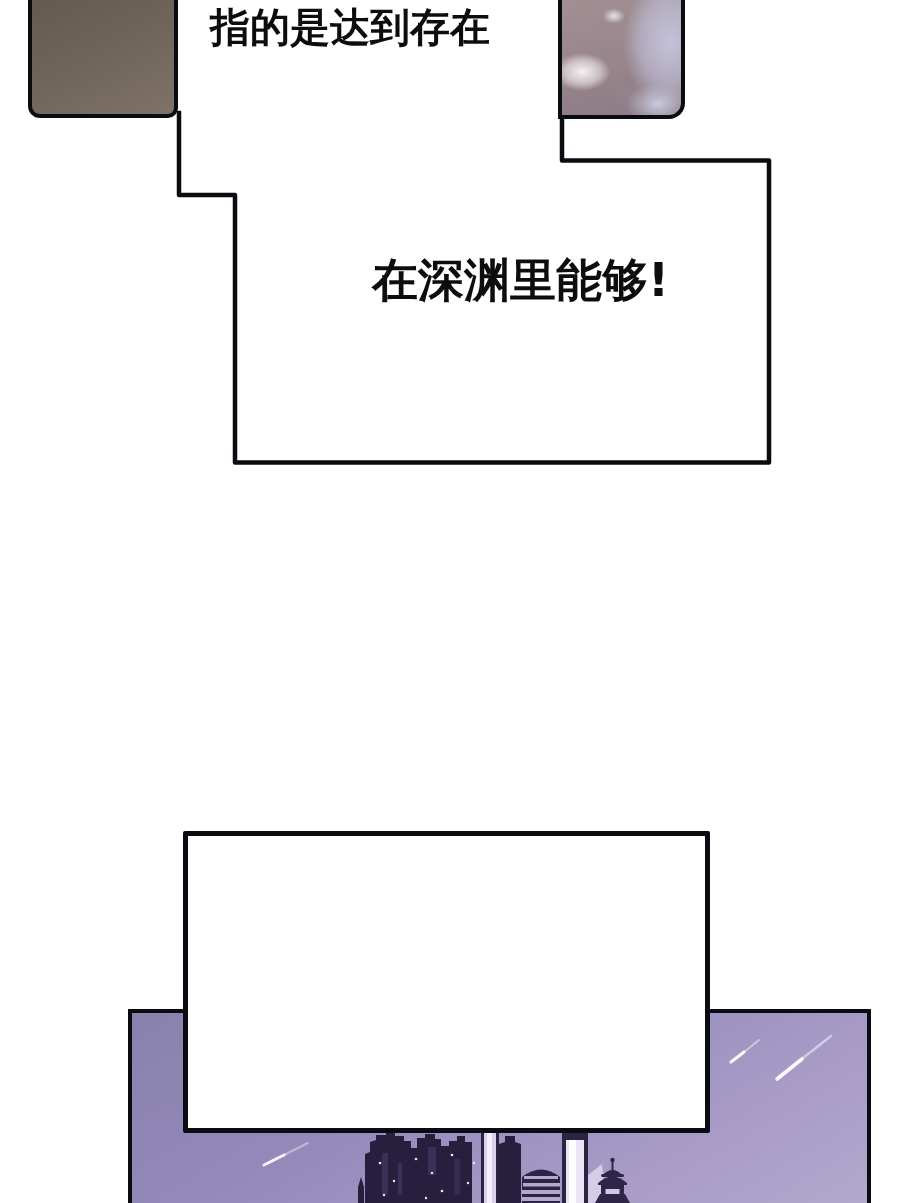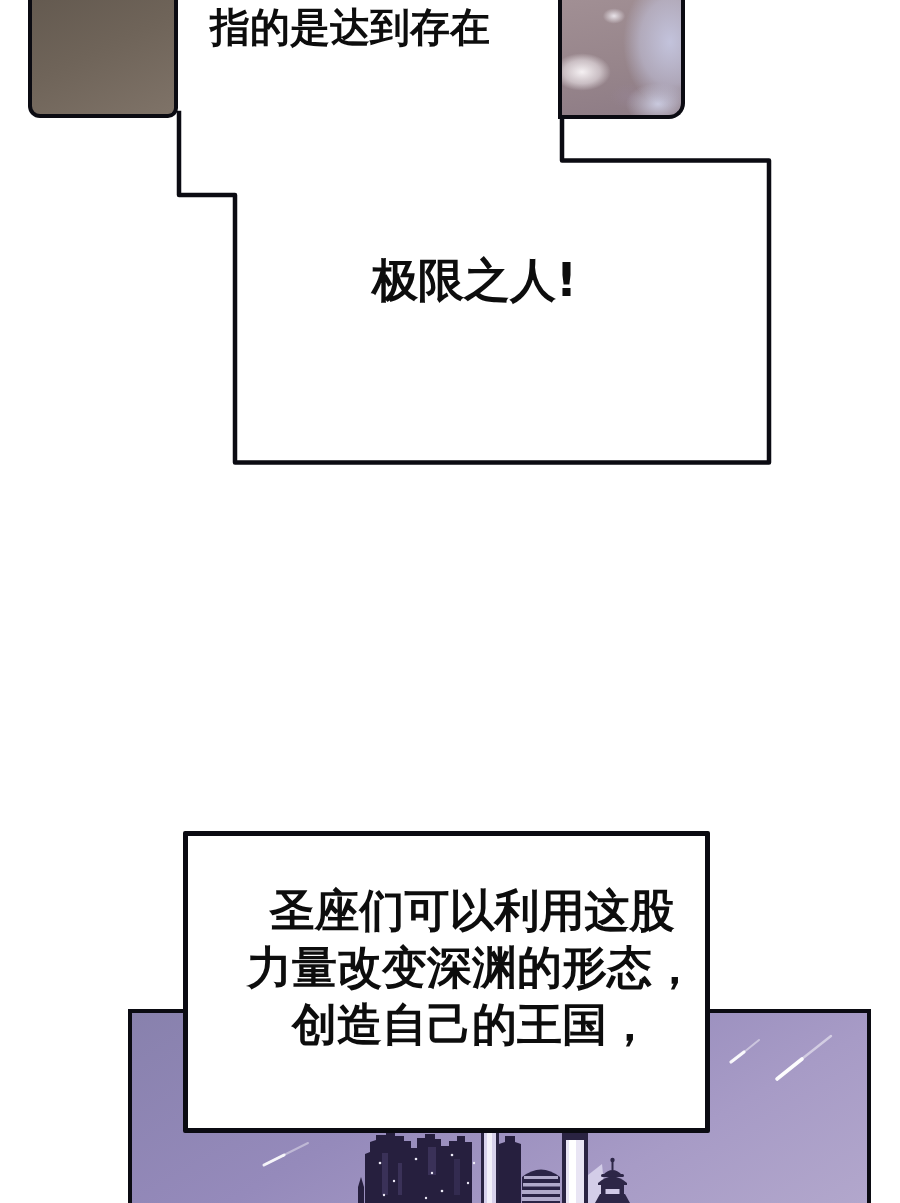--- a/index.html
+++ b/index.html
@@ -1,19 +1,18 @@
 <!DOCTYPE html>
 <html><head>
 <meta charset="utf-8">
 <style>
   html,body{margin:0;padding:0;background:#ffffff;}
   .page{
     position:relative;width:900px;height:1203px;overflow:hidden;background:#ffffff;
     font-family:"DejaVu Sans","Liberation Sans",sans-serif;
-    text-align:center;
   }
   
   .panel-brown{
     position:absolute;left:28px;top:0;width:150px;height:118px;
     box-sizing:border-box;border:4px solid #0b0b12;border-top:none;
     border-radius:0 0 10px 12px;
     background:linear-gradient(155deg,#645a50 0%,#6f6459 45%,#7f7368 100%);
     z-index:2;
   }
   
@@ -65,21 +64,21 @@
 
   <svg class="outline" width="900" height="480" viewBox="0 0 900 480" aria-hidden="true">
     <path d="M179,113 L179,195 L235,195 L235,462.5 L769,462.5 L769,160.5 L562,160.5 L562,113"></path>
   </svg>
 
   <div class="speech t1">
     <span class="line">指的是达到存在</span>
   </div>
 
   <div class="speech t2">
-    <span class="line">极限之人!</span>
+    <span class="line">在深渊里能够!</span>
   </div>
 
   <div class="panel-sky">
     <svg width="735" height="190" viewBox="0 0 735 190" aria-hidden="true">
 
       <g>
         <line x1="176" y1="130" x2="134" y2="151" stroke="rgba(255,255,255,0.40)" stroke-width="2" stroke-linecap="round"></line>
         <line x1="132" y1="152" x2="152" y2="142" stroke="rgba(255,255,255,0.85)" stroke-width="3" stroke-linecap="round"></line>
       </g>
 
@@ -141,19 +140,14 @@
         <path d="M466,170 Q480.5,157 495,170 L495,172 L466,172 Z"></path>
         <rect x="469" y="172" width="23" height="18"></rect>
         <rect x="473.5" y="176" width="14" height="6" fill="#cfc8e6"></rect>
         <path d="M463,190 L468,181 L493,181 L498,190 Z"></path>
       </g>
     </svg>
   </div>
 
   <div class="bubble3"></div>
 
-  <div class="speech t3">
-    <span class="line">圣座们可以利用这股</span>
-    <span class="line">力量改变深渊的形态，</span>
-    <span class="line">创造自己的王国，</span>
-  </div>
 
 </div>
 
 </body></html>

